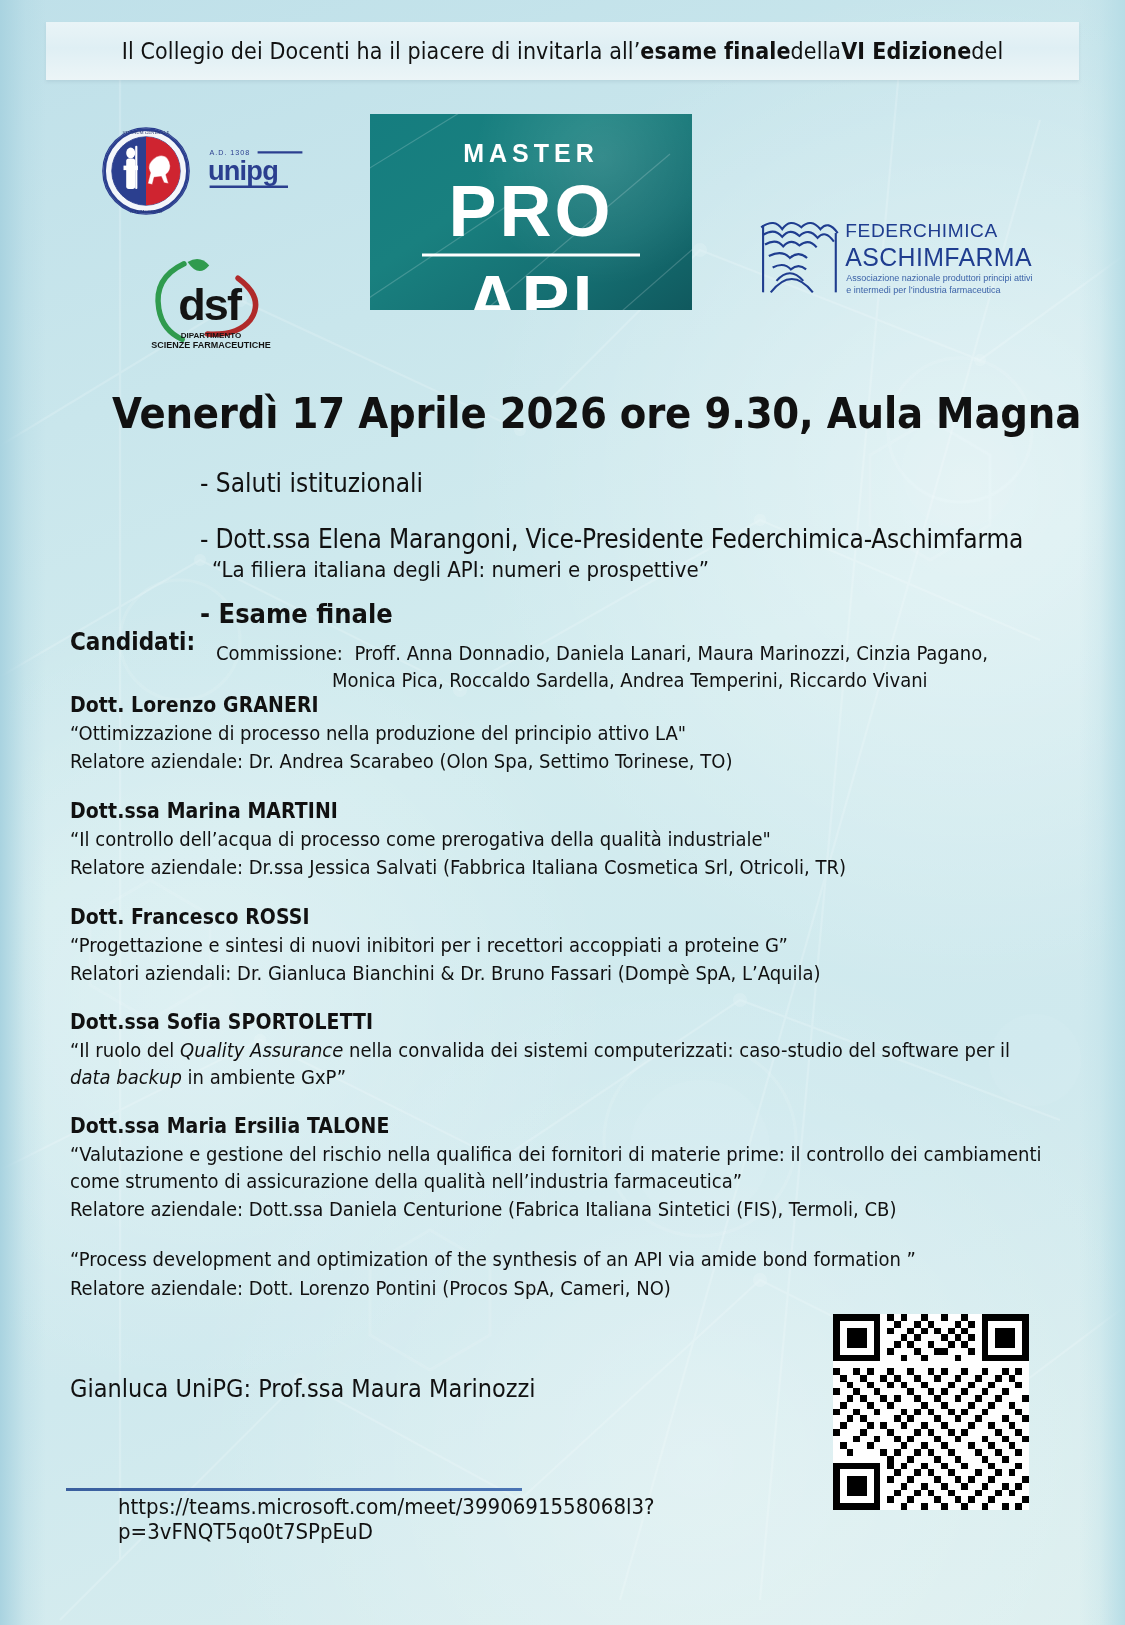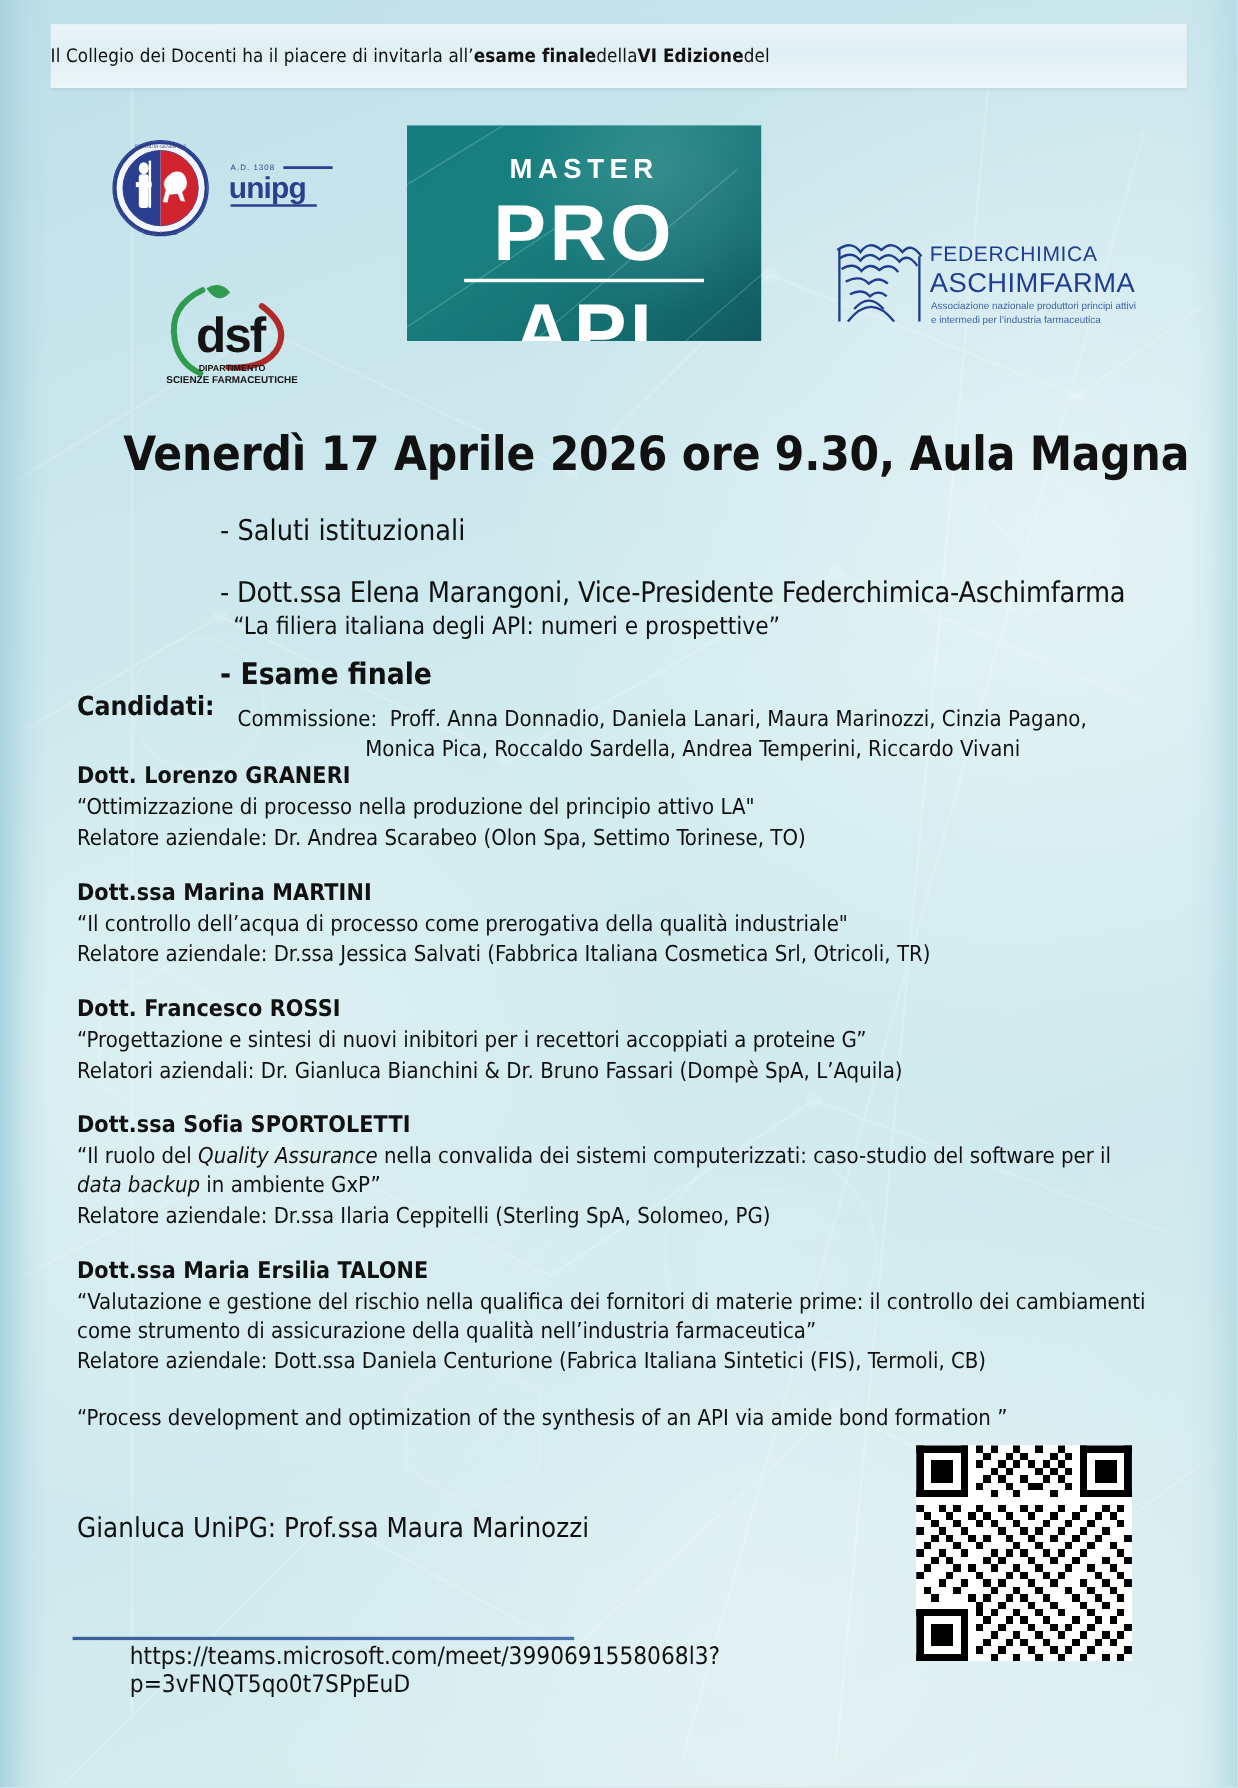--- a/index.html
+++ b/index.html
@@ -28,24 +28,24 @@
   .edge-r{right:0;background:linear-gradient(270deg,#b7dde6 0%,rgba(183,221,230,.25) 55%,rgba(255,255,255,0) 100%);}
 
   
   .header-band{
     position:absolute;left:46px;top:22px;width:1033px;height:58px;
     background:linear-gradient(180deg,#e9f4f7 0%,#dfeff4 45%,#ecf5f7 100%);
     box-shadow:0 2px 3px rgba(120,150,160,.18);
   }
   .header-text{
     position:absolute;left:46px;top:22px;width:1033px;height:58px;
-    display:flex;align-items:center;justify-content:flex-start;
+    display:flex;align-items:center;justify-content:center;
     font-family:"Liberation Sans Narrow","DejaVu Sans Condensed","Liberation Sans",sans-serif;
     font-stretch:condensed;
-    font-size:17px;color:#111;letter-spacing:.1px;white-space:nowrap;
+    font-size:23px;color:#111;letter-spacing:.1px;white-space:nowrap;
   }
   .header-text b{font-weight:bold;}
 
   
   .logo-unipg{position:absolute;left:96px;top:126px;width:100px;height:90px;}
   .logo-unipg-word{position:absolute;left:208px;top:145px;width:96px;height:50px;}
   .logo-dsf{position:absolute;left:148px;top:244px;width:126px;height:108px;}
   .logo-master{
     position:absolute;left:370px;top:114px;width:322px;height:196px;
     background:
@@ -259,31 +259,31 @@
 
     <div class="cand">
       <p class="nm">Dott. Francesco ROSSI</p>
       <p class="ti">“Progettazione e sintesi di nuovi inibitori per i recettori accoppiati a proteine G”</p>
       <p class="re">Relatori aziendali: Dr. Gianluca Bianchini &amp; Dr. Bruno Fassari (Dompè SpA, L’Aquila)</p>
     </div>
 
     <div class="cand">
       <p class="nm">Dott.ssa Sofia SPORTOLETTI</p>
       <p class="ti"><span>“Il ruolo del </span><i>Quality Assurance</i><span> nella convalida dei sistemi computerizzati: caso-studio del software per il </span><i>data backup</i><span> in ambiente GxP”</span></p>
-      <p class="re">Relatore aziendale: Dr.ssa Ilaria Ceppitelli (Sterling SpA, Solomeo, PG)</p>
     </div>
 
     <div class="cand">
       <p class="nm">Dott.ssa Maria Ersilia TALONE</p>
       <p class="ti">“Valutazione e gestione del rischio nella qualifica dei fornitori di materie prime: il controllo dei cambiamenti come strumento di assicurazione della qualità nell’industria farmaceutica”</p>
       <p class="re">Relatore aziendale: Dott.ssa Daniela Centurione (Fabrica Italiana Sintetici (FIS), Termoli, CB)</p>
     </div>
 
     <div class="cand">
       <p class="ti">“Process development and optimization of the synthesis of an API via amide bond formation ”</p>
+      <p class="re">Relatore aziendale: Dott. Lorenzo Pontini (Procos SpA, Cameri, NO)</p>
     </div>
   </div>
 
   <div class="rel-unipg cond">Gianluca UniPG: Prof.ssa Maura Marinozzi</div>
 
   <svg class="qr" viewBox="0 0 29 29" shape-rendering="crispEdges">
     <rect width="29" height="29" fill="#ffffff"></rect>
     <g fill="#000000">
       <rect x="0" y="0" width="7" height="1"></rect>
         <rect x="0" y="6" width="7" height="1"></rect>

